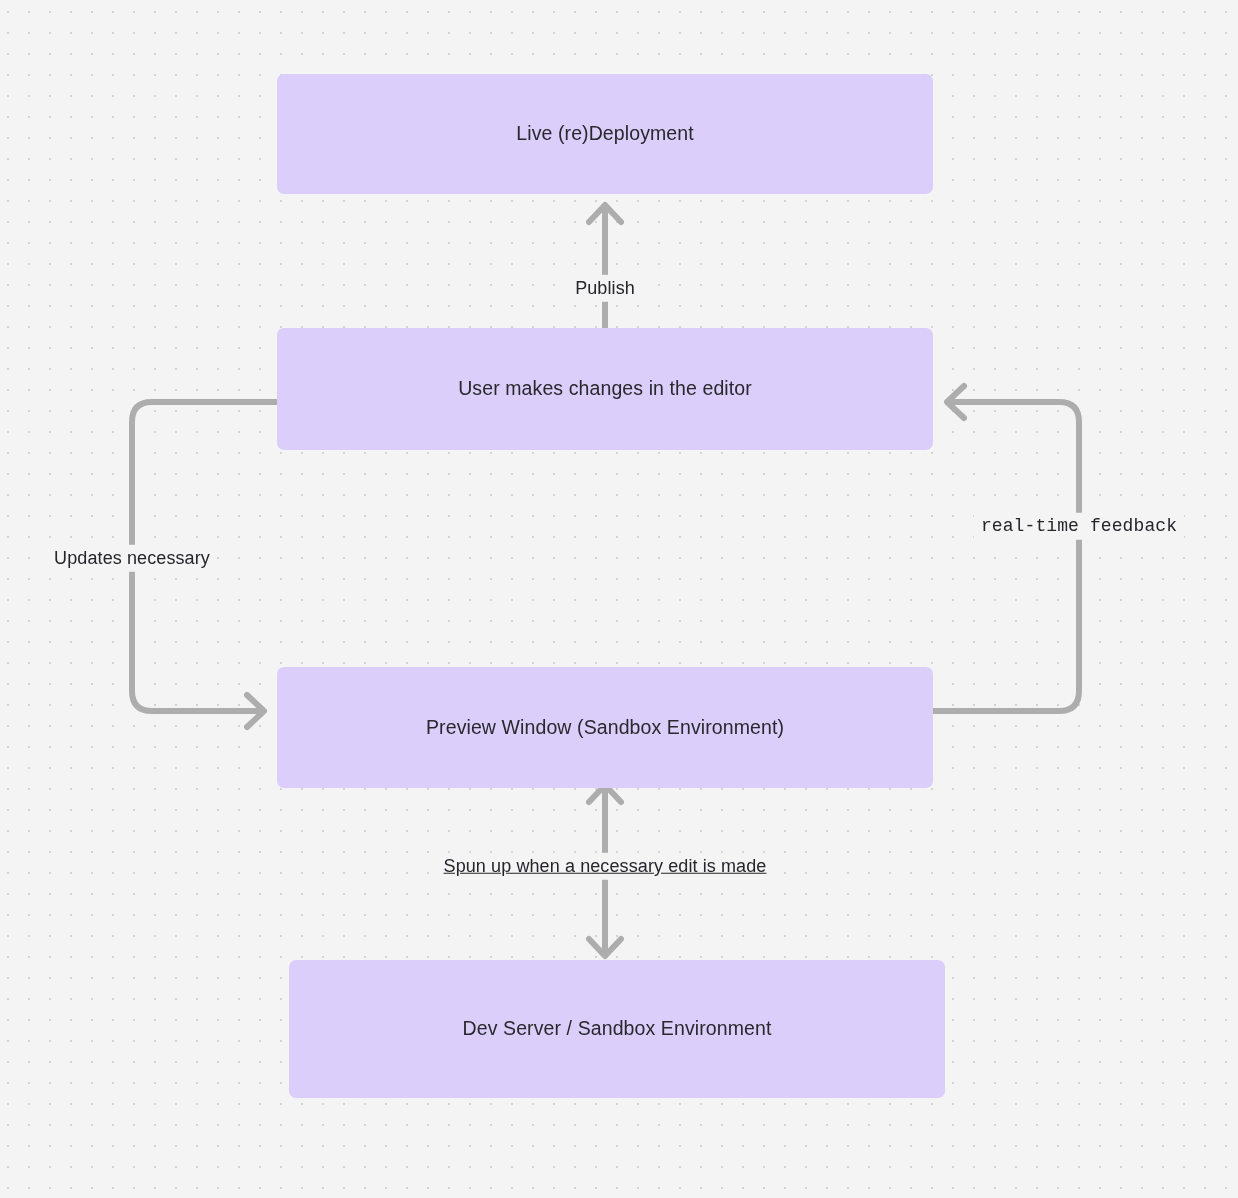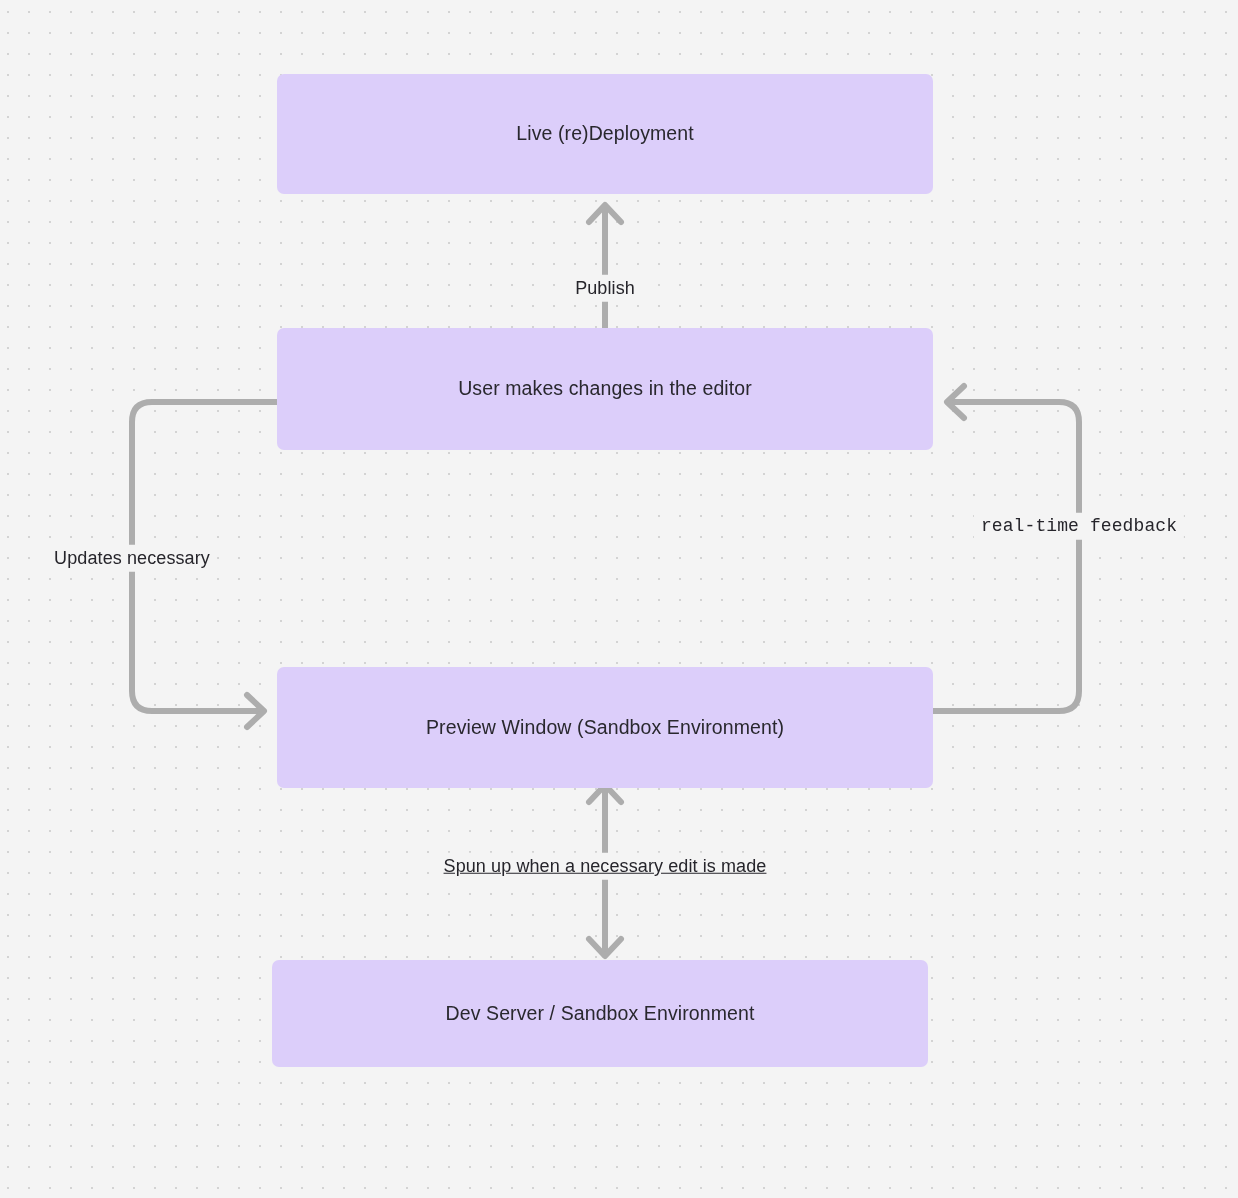--- a/index.html
+++ b/index.html
@@ -89,21 +89,21 @@
   </div>
 
   <div class="node" style="left:277px; top:328px; width:656px; height:122px;">
     <span>User makes changes in the editor</span>
   </div>
 
   <div class="node" style="left:277px; top:651px; width:656px; height:121px;margin-top:16px;">
     <span>Preview Window (Sandbox Environment)</span>
   </div>
 
-  <div class="node" style="left:272px; top:960px; width:656px; height:107px;">
+  <div class="node" style="left:289px; top:960px; width:656px; height:138px;">
     <span>Dev Server / Sandbox Environment</span>
   </div>
 
   <div class="edge-label" style="left:605px; top:288px;">Publish</div>
 
   <div class="edge-label" style="left:132px; top:558px;">Updates necessary</div>
 
   <div class="edge-label" style="left:1079px; top:526px;font-family:Liberation Mono, monospace;">real-time feedback</div>
 
   <div class="edge-label" style="left:605px; top:866px;text-decoration:underline;">Spun up when a necessary edit is made</div>

